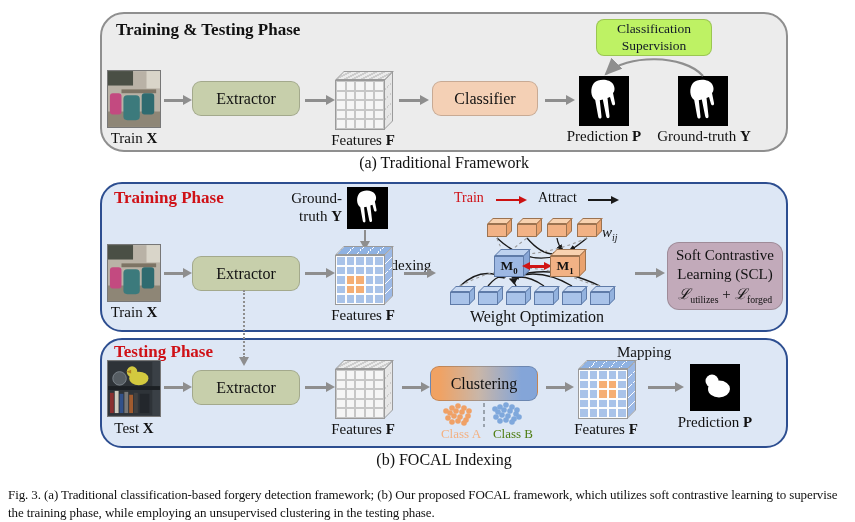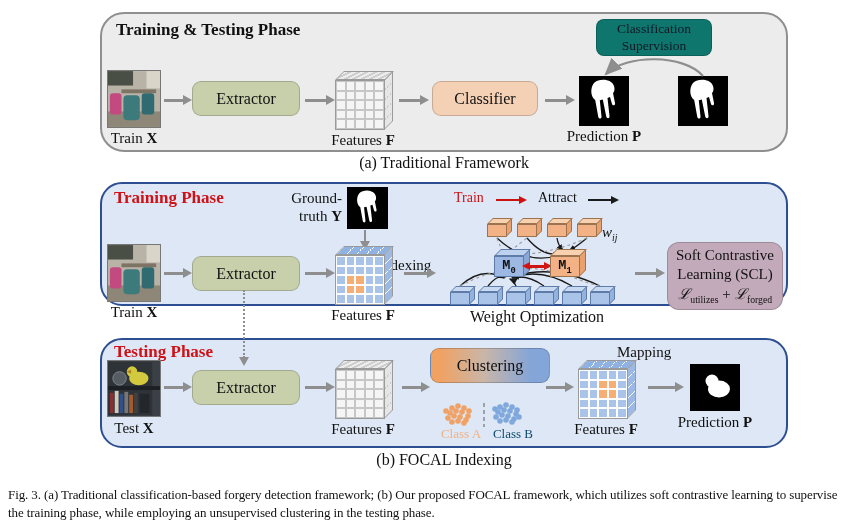--- a/index.html
+++ b/index.html
@@ -4,30 +4,30 @@
 <style>
   html,body{margin:0;padding:0;background:#fff;}
   #canvas{position:relative;width:855px;height:522px;background:#fff;
           font-family:"Liberation Serif",serif;color:#111;overflow:hidden;}
   .abs{position:absolute;}
   
   .panel-gray{position:absolute;left:100px;top:12px;width:688px;height:140px;
     background:#ececec;border:2px solid #8f8f8f;border-radius:24px;box-sizing:border-box;}
   .panel-blue{position:absolute;background:#dde7f5;border:2.5px solid #2d4e90;
     border-radius:22px;box-sizing:border-box;}
-  #train-box{left:100px;top:182px;width:688px;height:124px;}
+  #train-box{left:100px;top:182px;width:688px;height:150px;}
   #test-box{left:100px;top:338px;width:688px;height:110px;}
   .panel-title{font-weight:bold;font-size:17px;}
   .red{color:#cf1016;}
   
   .node{position:absolute;display:flex;align-items:center;justify-content:center;
     font-size:16px;border-radius:9px;border:1px solid rgba(0,0,0,0.18);box-sizing:border-box;}
   .extractor{background:#c7cfab;}
   .classifier{background:#f4d0b5;}
-  .supervision{background:#0f766e;border-radius:8px;font-size:13.5px;line-height:1.25;
+  .supervision{background:#bef264;border-radius:8px;font-size:13.5px;line-height:1.25;
     text-align:center;color:#101826;flex-direction:column;border:1px solid rgba(0,0,0,0.18);}
   .scl{background:#c2aaba;border-radius:12px;flex-direction:column;font-size:15px;
     line-height:1.3;text-align:center;}
   .clustering{background:linear-gradient(90deg,#f0a263 8%,#c9b6a8 45%,#84a5d8 85%);}
   
   .lbl{position:absolute;font-size:15px;text-align:center;white-space:nowrap;}
   .caption{position:absolute;left:100px;width:688px;text-align:center;font-size:16px;}
   .figcap{position:absolute;left:8px;top:486px;width:841px;font-size:13px;line-height:1.4;
     letter-spacing:-0.1px;}
   
@@ -74,21 +74,21 @@
     border:1px solid;transform:skewX(-45deg);transform-origin:0 100%;}
   .mc .r{position:absolute;left:19px;top:0;width:6px;height:13px;box-sizing:border-box;
     border:1px solid;transform:skewY(-45deg);transform-origin:0 0;}
   .mc.or .f{background:#f2b285;border-color:#9c7350;}
   .mc.or .t{background:#f8d2b0;border-color:#9c7350;}
   .mc.or .r{background:#e9a26e;border-color:#9c7350;}
   .mc.bl .f{background:#a9c3e9;border-color:#5f7ba8;}
   .mc.bl .t{background:#c8d9f2;border-color:#5f7ba8;}
   .mc.bl .r{background:#93b2de;border-color:#5f7ba8;}
   
-  .mcube{position:absolute;font-family:Liberation Mono, monospace;}
+  .mcube{position:absolute;}
   .mcube .f{width:30px;height:21px;box-sizing:border-box;border:1px solid;display:flex;
     align-items:center;justify-content:center;font-weight:bold;font-size:13.5px;}
   .mcube .t{position:absolute;left:0;top:-7px;width:30px;height:7px;box-sizing:border-box;
     border:1px solid;transform:skewX(-45deg);transform-origin:0 100%;}
   .mcube .r{position:absolute;left:29px;top:0;width:7px;height:21px;box-sizing:border-box;
     border:1px solid;transform:skewY(-45deg);transform-origin:0 0;}
   .mcube.bl .f{background:#9db8e3;border-color:#5f7ba8;}
   .mcube.bl .t{background:#bed2ef;border-color:#5f7ba8;}
   .mcube.bl .r{background:#88a6d6;border-color:#5f7ba8;}
   .mcube.or .f{background:#f2b285;border-color:#9c7350;}
@@ -173,20 +173,23 @@
       <path fill="#fff" d="M15 7 C20 2 31 3 34 8 C36 11 36 15 34 17 L36 27 C36.6 29.5 33.6 30.3 33 28 L31 21 L28.5 22 L30.5 40 C30.8 42.8 27.6 43 27.2 40.3 L23.8 23.5 L20.8 24.2 L22.5 40.5 C22.8 43.2 19.6 43.4 19.2 40.6 L16.2 24 C11.5 21 11 12 15 7 Z"></path>
     </svg>
     <div class="lbl" style="left:452px;top:114px;width:100px;">
       <span>Prediction </span><b>P</b>
     </div>
 
     <svg class="mask" style="left:576px;top:62px;" width="50" height="50" viewBox="0 0 50 50">
       <rect width="50" height="50" fill="#000"></rect>
       <path fill="#fff" d="M15 7 C20 2 31 3 34 8 C36 11 36 15 34 17 L36 27 C36.6 29.5 33.6 30.3 33 28 L31 21 L28.5 22 L30.5 40 C30.8 42.8 27.6 43 27.2 40.3 L23.8 23.5 L20.8 24.2 L22.5 40.5 C22.8 43.2 19.6 43.4 19.2 40.6 L16.2 24 C11.5 21 11 12 15 7 Z"></path>
     </svg>
+    <div class="lbl" style="left:544px;top:114px;width:116px;">
+      <span>Ground-truth </span><b>Y</b>
+    </div>
 
     <div class="node supervision" style="left:494px;top:5px;width:116px;height:37px;">
       <span>Classification</span>
       <span>Supervision</span>
     </div>
     <svg class="abs" style="left:470px;top:38px;" width="165" height="30" viewBox="0 0 165 30">
       <defs>
         <marker id="ah" markerWidth="9" markerHeight="8" refX="7" refY="3.5" orient="auto">
           <path d="M0,0 L8,3.5 L0,7 Z" fill="#8e8e8e"></path>
         </marker>
@@ -440,21 +443,21 @@
           <div class="cell"></div>
           <div class="cell"></div>
         </div>
     </div>
     <div class="lbl" style="left:211px;top:81px;width:100px;">
       <span>Features </span><b>F</b>
     </div>
 
     <div class="arrow" style="left:300px;top:46px;width:20px;"></div>
 
-    <div class="node clustering" style="left:328px;top:8px;width:120px;height:35px;">Clustering</div>
+    <div class="node clustering" style="left:328px;top:26px;width:108px;height:35px;">Clustering</div>
 
     <svg class="abs" style="left:336px;top:62px;" width="96" height="26" viewBox="0 0 96 26">
       <g fill="#f0a166">
         <circle cx="14" cy="6" r="2.8"></circle>
           <circle cx="20" cy="4" r="2.8"></circle>
           <circle cx="26" cy="6" r="2.8"></circle>
         <circle cx="31" cy="9" r="2.8"></circle>
           <circle cx="12" cy="11" r="2.8"></circle>
           <circle cx="18" cy="9" r="2.8"></circle>
         <circle cx="24" cy="10" r="2.8"></circle>
@@ -483,21 +486,21 @@
           <circle cx="76" cy="17" r="2.8"></circle>
         <circle cx="62" cy="19" r="2.8"></circle>
           <circle cx="68" cy="18" r="2.8"></circle>
           <circle cx="74" cy="20" r="2.8"></circle>
         <circle cx="81" cy="15" r="2.8"></circle>
           <circle cx="57" cy="7" r="2.8"></circle>
       </g>
       <line x1="46" y1="1" x2="46" y2="25" stroke="#9aa3ad" stroke-width="2" stroke-dasharray="4,3"></line>
     </svg>
     <div class="classlbl" style="left:336px;top:86px;width:46px;color:#f3b182;">Class A</div>
-    <div class="classlbl" style="left:388px;top:86px;width:46px;color:#0c4a6e;">Class B</div>
+    <div class="classlbl" style="left:388px;top:86px;width:46px;color:#4d7c0f;">Class B</div>
 
     <div class="arrow" style="left:444px;top:46px;width:20px;"></div>
 
     <div class="cube blue" style="left:476px;top:29px;">
       <div class="top"></div>
       <div class="right"></div>
       <div class="front">
           <div class="cell"></div>
           <div class="cell"></div>
           <div class="cell"></div>

